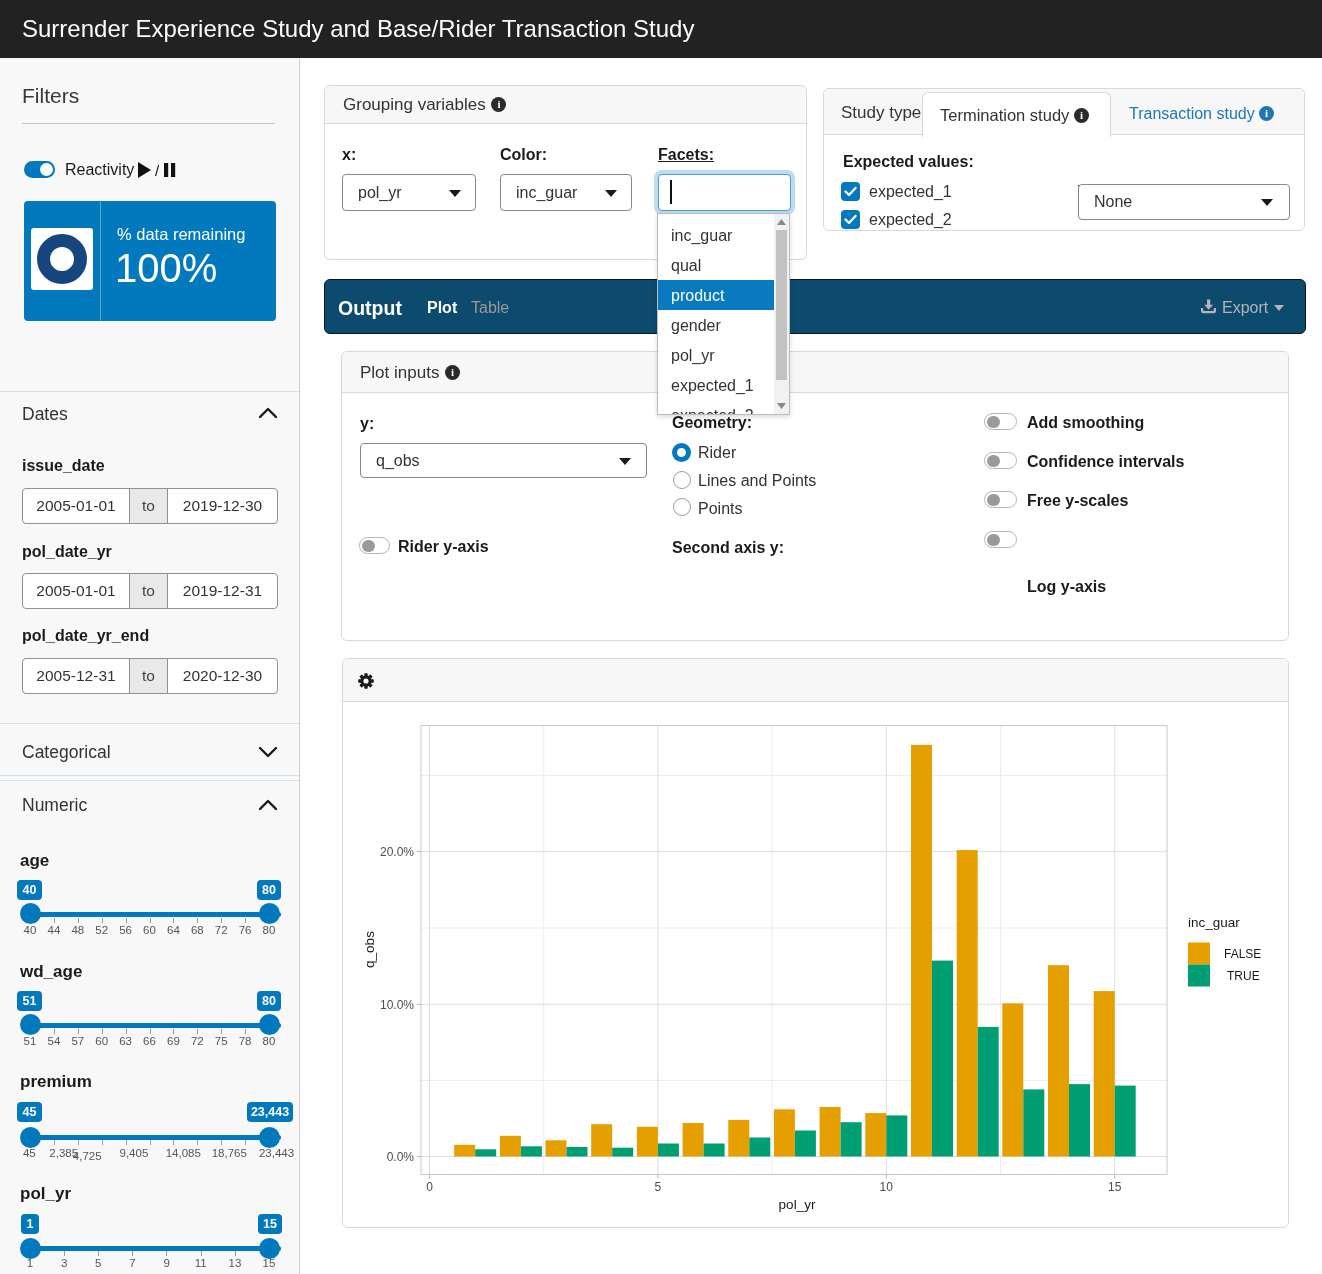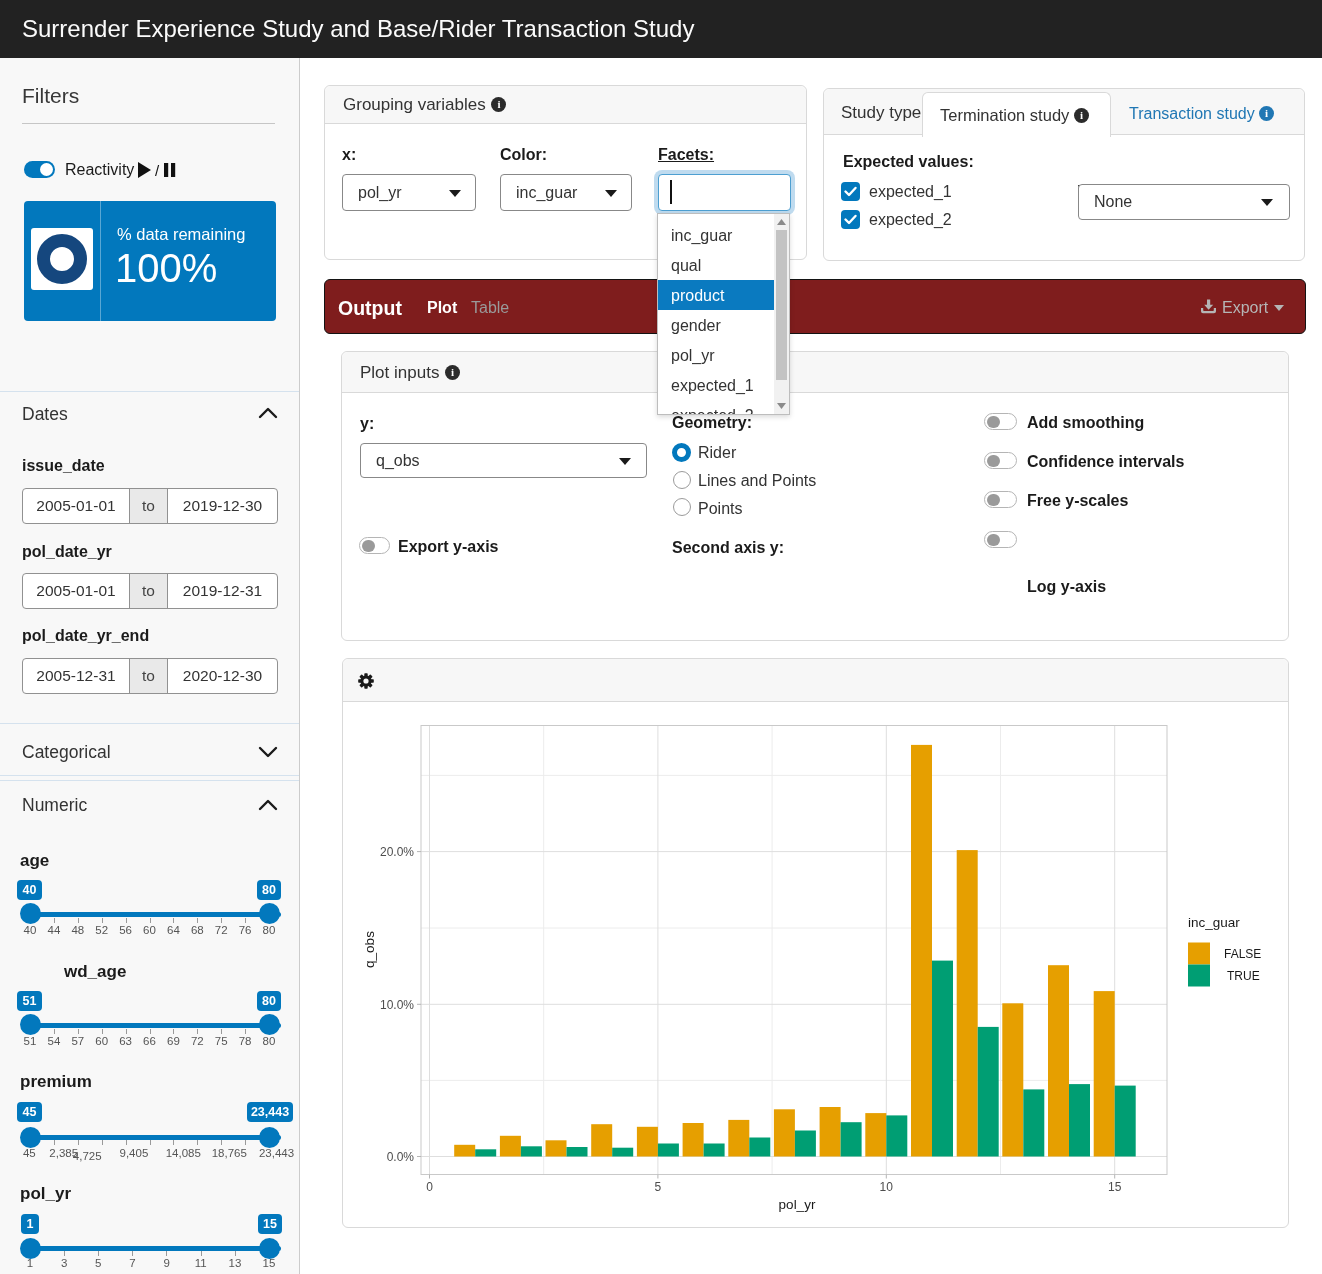--- a/index.html
+++ b/index.html
@@ -136,21 +136,21 @@
     <div class="tlab" style="left:53.9px; top:865.5px;">44</div>
     <div class="tlab" style="left:77.8px; top:865.5px;">48</div>
     <div class="tlab" style="left:101.7px; top:865.5px;">52</div>
     <div class="tlab" style="left:125.6px; top:865.5px;">56</div>
     <div class="tlab" style="left:149.5px; top:865.5px;">60</div>
     <div class="tlab" style="left:173.4px; top:865.5px;">64</div>
     <div class="tlab" style="left:197.3px; top:865.5px;">68</div>
     <div class="tlab" style="left:221.2px; top:865.5px;">72</div>
     <div class="tlab" style="left:245.1px; top:865.5px;">76</div>
     <div class="tlab" style="left:269px; top:865.5px;">80</div>
-    <div class="abs blbl" style="left:20px; top:904px; font-size:17px;margin-left:44px;">wd_age</div>
+    <div class="abs blbl" style="left:20px; top:904px; font-size:17px;">wd_age</div>
     <div class="bub" style="left:17px; top:933px; width:25px;">51</div>
     <div class="bub" style="left:257px; top:933px; width:24px;">80</div>
     <div class="track" style="top:965px;"></div>
     <div class="hndl" style="left:19.5px; top:956.4px;"></div>
     <div class="hndl" style="left:258.5px; top:956.4px;"></div>
     <div class="tick" style="left:53.9px; top:971px;"></div>
     <div class="tick" style="left:77.8px; top:971px;"></div>
     <div class="tick" style="left:101.7px; top:971px;"></div>
     <div class="tick" style="left:125.6px; top:971px;"></div>
     <div class="tick" style="left:149.5px; top:971px;"></div>
@@ -226,21 +226,21 @@
       </div>
     <div class="sel" style="left:175px; top:88px; width:132px; height:37px;">
         <span class="tx">inc_guar</span>
         <span class="caret" style="right:14px; top:15px;"></span>
       </div>
     <div class="abs" style="left:333px; top:88px; width:133px; height:37px; background:#fff; border:1.5px solid #4d9fd1; border-radius:4px; box-shadow:0 0 0 4px rgba(96,164,216,0.4);">
       <div style="position:absolute; left:11px; top:5px; width:1.5px; height:24px; background:#111;"></div>
     </div>
   </div>
 
-  <div class="abs card" style="left:823px; top:88px; width:482px; height:173px;">
+  <div class="abs card" style="left:823px; top:88px; width:482px; height:143px;">
     <div class="cardhead" style="height:46px; border-radius:6px 6px 0 0;"></div>
     <div class="abs hdtitle" style="left:17px; top:14px; font-size:17px;">Study type</div>
     <div class="abs" style="left:98px; top:3px; width:189px; height:45px; background:#fff; border:1px solid #d9d9d9; border-bottom:none; border-radius:6px 6px 0 0; z-index:2;">
       <span style="position:absolute; left:17px; top:13px; font-size:16.5px; color:#333;">Termination study <span class="info" style="margin-top:-3px;">i</span></span>
     </div>
     <div class="abs" style="left:305px; top:16px; font-size:16px; color:#2077b4;">Transaction study <span class="info blue" style="margin-top:-3px;">i</span></div>
     <div class="blbl" style="position:absolute; left:19px; top:64px;">Expected values:</div>
     <div class="chk" style="left:17px; top:93px;"><svg width="19" height="19" viewBox="0 0 19 19">
           <polyline points="4.5,9.5 8,13 14.5,6" fill="none" stroke="#fff" stroke-width="2.4" stroke-linecap="round" stroke-linejoin="round"></polyline>
         </svg></div>
@@ -249,21 +249,21 @@
           <polyline points="4.5,9.5 8,13 14.5,6" fill="none" stroke="#fff" stroke-width="2.4" stroke-linecap="round" stroke-linejoin="round"></polyline>
         </svg></div>
     <div class="abs dlbl" style="left:45px; top:122px;">expected_2</div>
     <div class="blbl" style="position:absolute; left:254px; top:64px;margin-top:30px;">Weight by:</div>
     <div class="sel" style="left:254px; top:95px; width:212px; height:36px;">
         <span class="tx">None</span>
         <span class="caret" style="right:16px; top:14px;"></span>
       </div>
   </div>
 
-  <div class="abs" style="left:324px; top:279px; width:982px; height:55px; background:#7f1d1d; border:1px solid #131313; border-radius:6px;">
+  <div class="abs" style="left:324px; top:279px; width:982px; height:55px; background:#0c4a6e; border:1px solid #131313; border-radius:6px;">
     <span style="position:absolute; left:13px; top:17px; font-size:19.5px; font-weight:700; color:#fff;">Output</span>
     <span style="position:absolute; left:102px; top:19px; font-size:16px; font-weight:700; color:#fff;">Plot</span>
     <span style="position:absolute; left:146px; top:19px; font-size:16px; color:#9a9a9a;">Table</span>
     <svg style="position:absolute; left:875px; top:18px;" width="17" height="17" viewBox="0 0 17 17">
       <rect x="7" y="1.5" width="3.2" height="6" fill="#b5b5b5"></rect>
       <path d="M4.2,6.8 L13.2,6.8 L8.6,11.8 Z" fill="#b5b5b5"></path>
       <path d="M1,10 L1,13.2 Q1,15.2 3,15.2 L14,15.2 Q16,15.2 16,13.2 L16,10 L13.8,10 L13.8,12.2 Q13.8,13 13,13 L4,13 Q3.2,13 3.2,12.2 L3.2,10 Z" fill="#b5b5b5"></path>
     </svg>
     <span style="position:absolute; left:897px; top:19px; font-size:16px; color:#b5b5b5;">Export</span>
     <span class="caret" style="right:21px; top:25px; border-left-width:5px; border-right-width:5px; border-top-width:6px; border-top-color:#b5b5b5;"></span>
@@ -274,21 +274,21 @@
       <span class="hdtitle" style="position:absolute; left:18px; top:11px;">Plot inputs <span class="info" style="margin-left:1px; margin-top:-3px;">i</span></span>
     </div>
     <div class="blbl" style="position:absolute; left:18px; top:63px;">y:</div>
     <div class="sel" style="left:18px; top:91px; width:287px; height:35px;">
         <span class="tx">q_obs</span>
         <span class="caret" style="right:15px; top:14px;"></span>
       </div>
     <div class="toggle off" style="left:17px; top:185px;">
         <div class="knob"></div>
       </div>
-    <div class="blbl" style="position:absolute; left:56px; top:186px;">Export y-axis</div>
+    <div class="blbl" style="position:absolute; left:56px; top:186px;">Rider y-axis</div>
 
     <div class="blbl" style="position:absolute; left:330px; top:62px;">Geometry:</div>
     <div class="radio onr" style="left:330px; top:91px;"></div>
     <div class="abs dlbl" style="left:356px; top:92px;">Rider</div>
     <div class="radio offr" style="left:331px; top:119px;"></div>
     <div class="abs dlbl" style="left:356px; top:120px;">Lines and Points</div>
     <div class="radio offr" style="left:331px; top:145.5px;"></div>
     <div class="abs dlbl" style="left:356px; top:148px;">Points</div>
     <div class="blbl" style="position:absolute; left:330px; top:187px;">Second axis y:</div>
 

